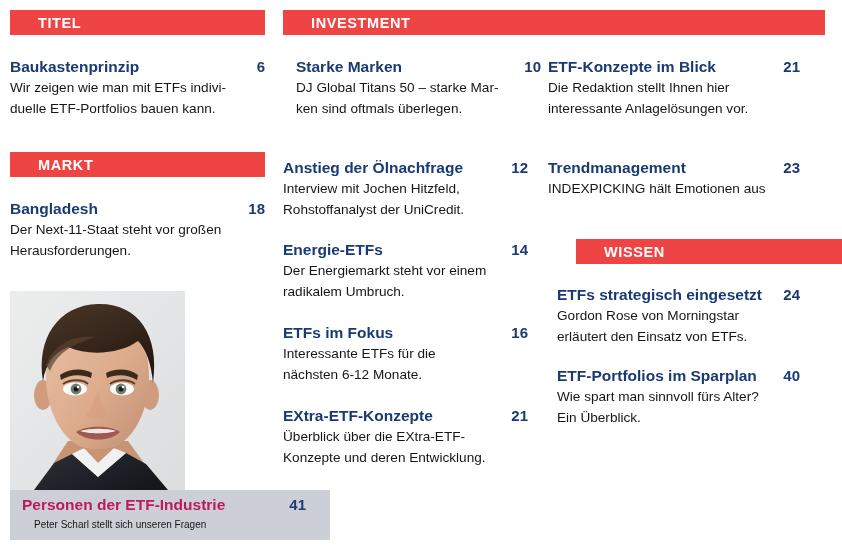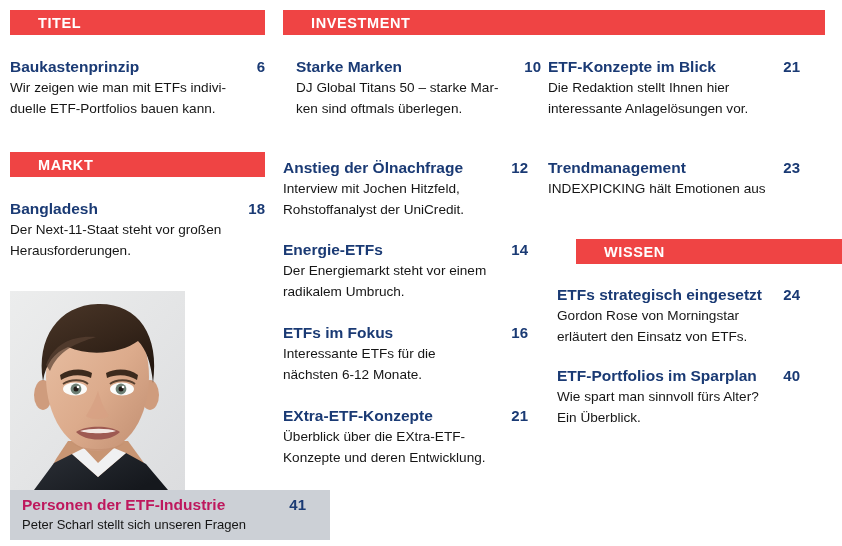--- a/index.html
+++ b/index.html
@@ -99,24 +99,24 @@
     position: absolute;
     right: 24px;
     top: 4px;
     color: #1a3a74;
     font-weight: bold;
     font-size: 15px;
     line-height: 21px;
   }
   .feature-desc {
     position: absolute;
-    left: 12px;
+    left: 24px;
     top: 25px;
     color: #161616;
-    font-size: 13px;
+    font-size: 10px;
     line-height: 20px;
     white-space: nowrap;
   }
 </style>
 </head>
 <body>
 
 <div class="banner" style="left:10px; top:10px; width:255px;">
   <span>TITEL</span>
 </div>

